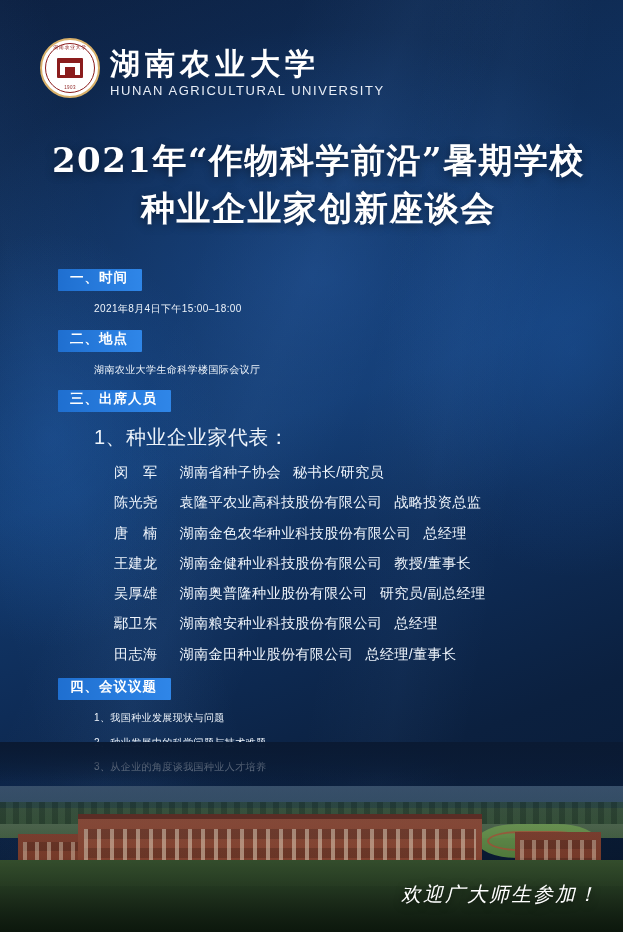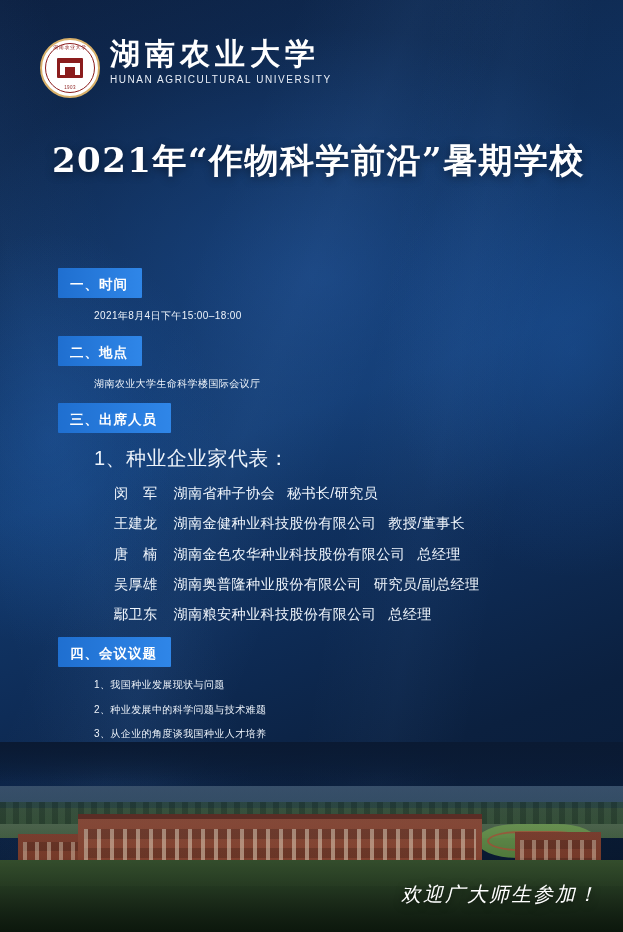--- a/index.html
+++ b/index.html
@@ -45,21 +45,21 @@
     width: 380px; height: 460px;
     background: radial-gradient(ellipse at center, rgba(35,100,185,0.28) 0%, rgba(20,60,120,0.0) 70%);
     pointer-events: none;
   }
 
   
   .logo-row {
     position: absolute;
     left: 40px; top: 38px;
     display: flex;
-    align-items: flex-start;
+    align-items: flex-end;
     gap: 10px;
   }
   .logo-seal {
     width: 60px; height: 60px;
     border-radius: 50%;
     background: #ffffff;
     border: 2px solid #d8b06a;
     box-sizing: border-box;
     position: relative;
     display: flex;
@@ -118,21 +118,21 @@
     color: #ffffff;
     font-size: 30px;
     font-weight: bold;
     letter-spacing: 5px;
     font-family: "DejaVu Serif", "Liberation Serif", serif;
     line-height: 1.05;
     white-space: nowrap;
   }
   .logo-en {
     color: #e8eef7;
-    font-size: 10px;
+    font-size: 13px;
     letter-spacing: 1.55px;
     margin-top: 4px;
     white-space: nowrap;
   }
 
   
   .title-block {
     position: absolute;
     left: 0; right: 0; top: 136px;
     text-align: center;
@@ -154,21 +154,21 @@
     left: 58px; top: 268px;
     width: 510px;
   }
   .section-head {
     display: inline-block;
     background: linear-gradient(90deg, #1f6fd0 0%, #2f86e8 100%);
     color: #ffffff;
     font-size: 13.5px;
     font-weight: bold;
     letter-spacing: 1px;
-    padding: 8px 14px 4px 12px;
+    padding: 0 14px 4px 12px;
     margin-bottom: 10px;
     border-radius: 1px;
   }
   .section {
     margin-bottom: 12px;
   }
   .line {
     color: #eef4fb;
     font-size: 10px;
     line-height: 1.55;
@@ -185,21 +185,21 @@
   }
   .person {
     color: #eef4fb;
     font-size: 14.2px;
     line-height: 1.5;
     margin: 0 0 9px 56px;
     letter-spacing: 0.3px;
     white-space: nowrap;
   }
   .person .nm { display: inline-block; }
-  .person .org { margin-left: 16px; }
+  .person .org { margin-left: 22px; }
   .person .role { margin-left: 12px; margin-top: 48px; }
 
   
   .photo {
     position: absolute;
     left: 0; right: 0; bottom: 0;
     height: 190px;
     overflow: hidden;
   }
   .sky {
@@ -328,20 +328,21 @@
       <div class="seal-text-bottom">1903</div>
     </div>
     <div class="logo-wordmark">
       <div class="logo-cn">湖南农业大学</div>
       <div class="logo-en">HUNAN  AGRICULTURAL  UNIVERSITY</div>
     </div>
   </div>
 
   <div class="title-block">
     <div class="title-line">2021年“作物科学前沿”暑期学校</div>
+    <div class="title-line">种业企业家创新座谈会</div>
   </div>
 
   <div class="content">
 
     <div class="section">
       <div class="section-head">一、时间</div>
       <div class="line">2021年8月4日下午15:00–18:00</div>
     </div>
 
     <div class="section">
@@ -350,30 +351,36 @@
     </div>
 
     <div class="section">
       <div class="section-head">三、出席人员</div>
       <div class="sub-line">1、种业企业家代表：</div>
 
       <div class="person">
         <span class="nm">闵　军</span><span class="org">湖南省种子协会</span><span class="role">秘书长/研究员</span>
       </div>
       <div class="person">
+        <span class="nm">陈光尧</span><span class="org">袁隆平农业高科技股份有限公司</span><span class="role">战略投资总监</span>
+      </div>
+      <div class="person">
+        <span class="nm">唐　楠</span><span class="org">湖南金色农华种业科技股份有限公司</span><span class="role">总经理</span>
+      </div>
+      <div class="person">
         <span class="nm">王建龙</span><span class="org">湖南金健种业科技股份有限公司</span><span class="role">教授/董事长</span>
       </div>
       <div class="person">
-        <span class="nm">唐　楠</span><span class="org">湖南金色农华种业科技股份有限公司</span><span class="role">总经理</span>
-      </div>
-      <div class="person">
         <span class="nm">吴厚雄</span><span class="org">湖南奥普隆种业股份有限公司</span><span class="role">研究员/副总经理</span>
       </div>
       <div class="person">
         <span class="nm">鄢卫东</span><span class="org">湖南粮安种业科技股份有限公司</span><span class="role">总经理</span>
+      </div>
+      <div class="person">
+        <span class="nm">田志海</span><span class="org">湖南金田种业股份有限公司</span><span class="role">总经理/董事长</span>
       </div>
 
     </div>
 
     <div class="section">
       <div class="section-head">四、会议议题</div>
       <div class="line">1、我国种业发展现状与问题</div>
       <div class="line">2、种业发展中的科学问题与技术难题</div>
       <div class="line">3、从企业的角度谈我国种业人才培养</div>
     </div>

